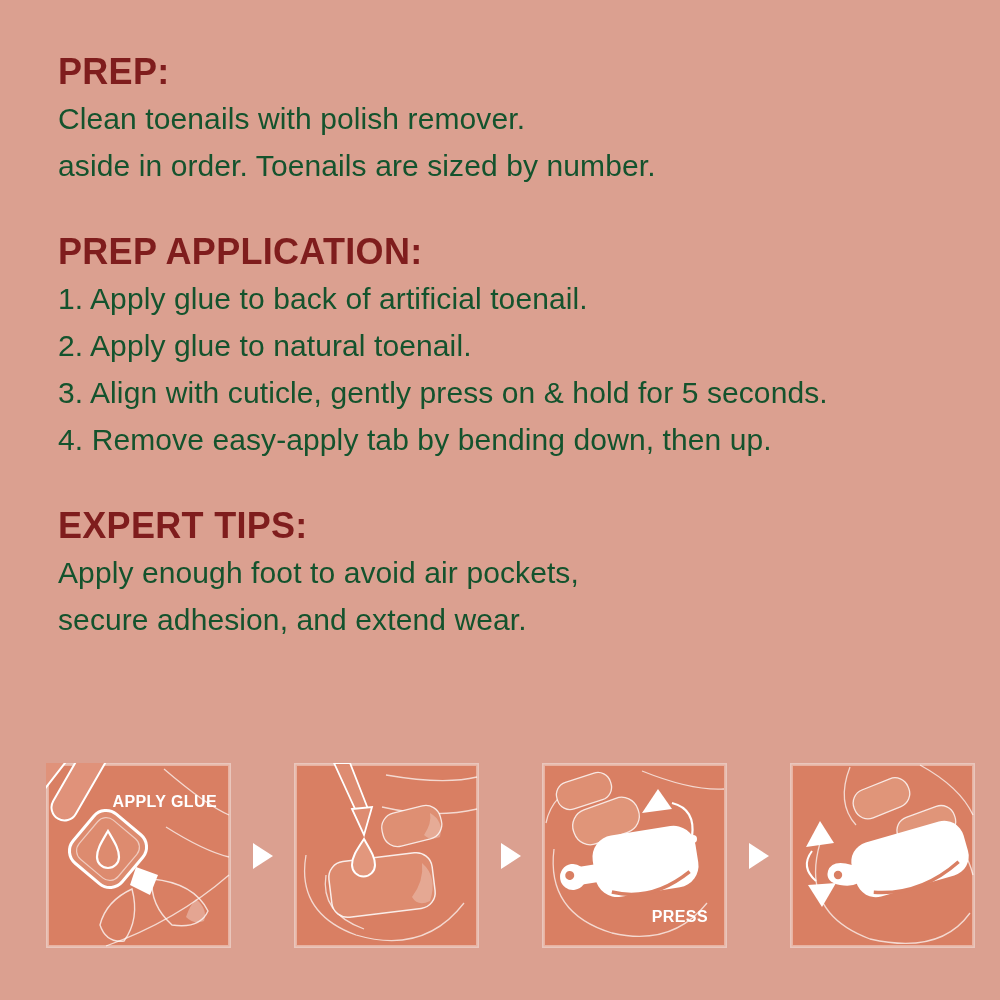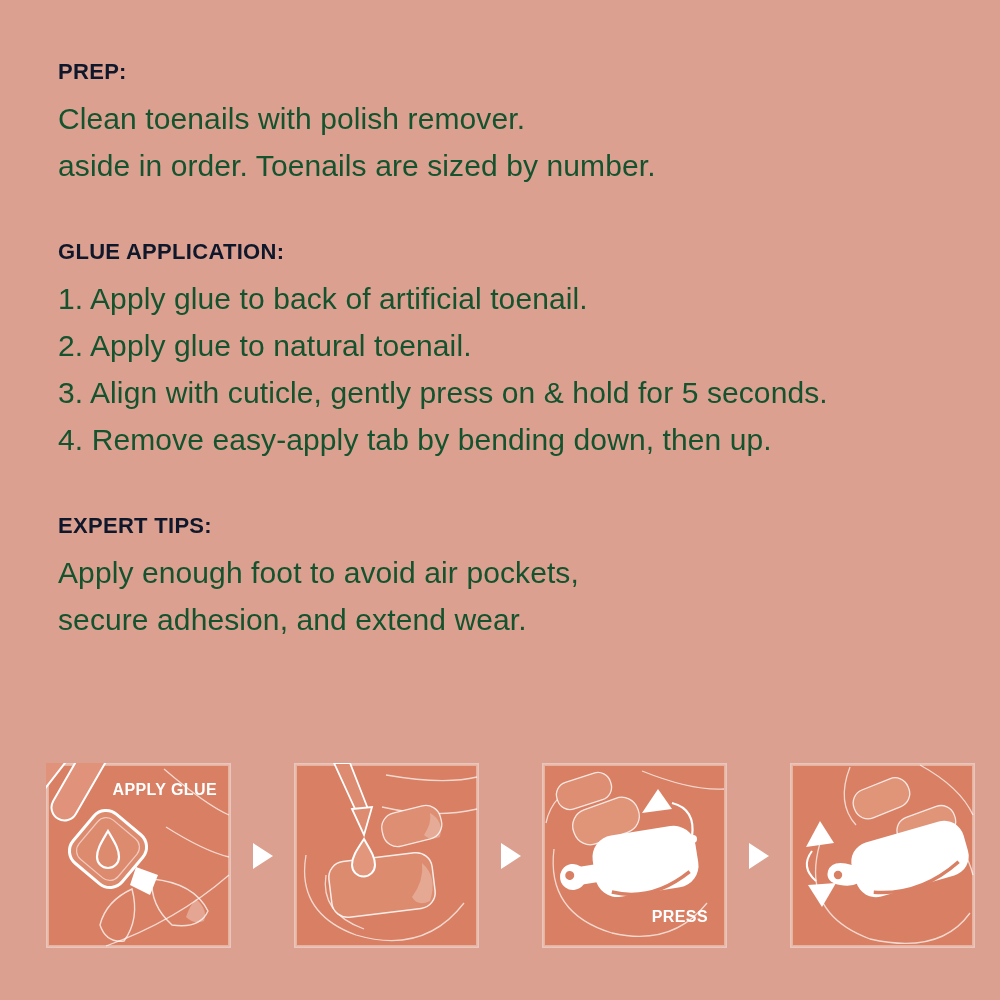--- a/index.html
+++ b/index.html
@@ -8,61 +8,61 @@
     background:#DBA090;
     font-family:"Liberation Sans", sans-serif;
     color:#FFFFFF;
     overflow:hidden;
     position:relative;
   }
   .card{position:absolute;inset:0;}
   .text-sections{position:absolute;left:58px;top:48px;right:30px;}
   .section{margin:0 0 39px 0;}
   .section h2{
-    margin:0;font-size:22px;font-weight:700;line-height:47px;
-    letter-spacing:.3px;color:#0f172a;
+    margin:0;font-size:36px;font-weight:700;line-height:47px;
+    letter-spacing:.3px;color:#7f1d1d;
   }
   .section p{
     margin:0;font-size:30px;font-weight:400;line-height:47px;
     letter-spacing:.1px;color:#14532d;
   }
   .steps-row{
     position:absolute;left:46px;top:763px;
     display:flex;align-items:center;
   }
   .panel{
     position:relative;width:185px;height:185px;flex:0 0 auto;
   }
   .panel svg{position:absolute;inset:0;display:block;}
   .panel-label{
     position:absolute;font-size:16px;font-weight:700;letter-spacing:.4px;
     color:#FFFFFF;white-space:nowrap;
   }
-  .panel-label.top-right{top:18px;right:14px;}
+  .panel-label.top-right{top:30px;right:14px;}
   .panel-label.bottom-right{bottom:22px;right:19px;margin-top:42px;}
   .gap-arrow{
     width:63px;height:185px;flex:0 0 auto;
     display:flex;align-items:center;justify-content:center;
   }
 </style>
 </head>
 <body>
 
 <main class="card">
 
   <div class="text-sections">
 
     <div class="section">
       <h2>PREP:</h2>
       <p>Clean toenails with polish remover.</p>
       <p>aside in order. Toenails are sized by number.</p>
     </div>
 
     <div class="section">
-      <h2>GLUE APPLICATION:</h2>
+      <h2>PREP APPLICATION:</h2>
       <p>1. Apply glue to back of artificial toenail.</p>
       <p>2. Apply glue to natural toenail.</p>
       <p>3. Align with cuticle, gently press on &amp; hold for 5 seconds.</p>
       <p>4. Remove easy-apply tab by bending down, then up.</p>
     </div>
 
     <div class="section">
       <h2>EXPERT TIPS:</h2>
       <p>Apply enough foot to avoid air pockets,</p>
       <p>secure adhesion, and extend wear.</p>

